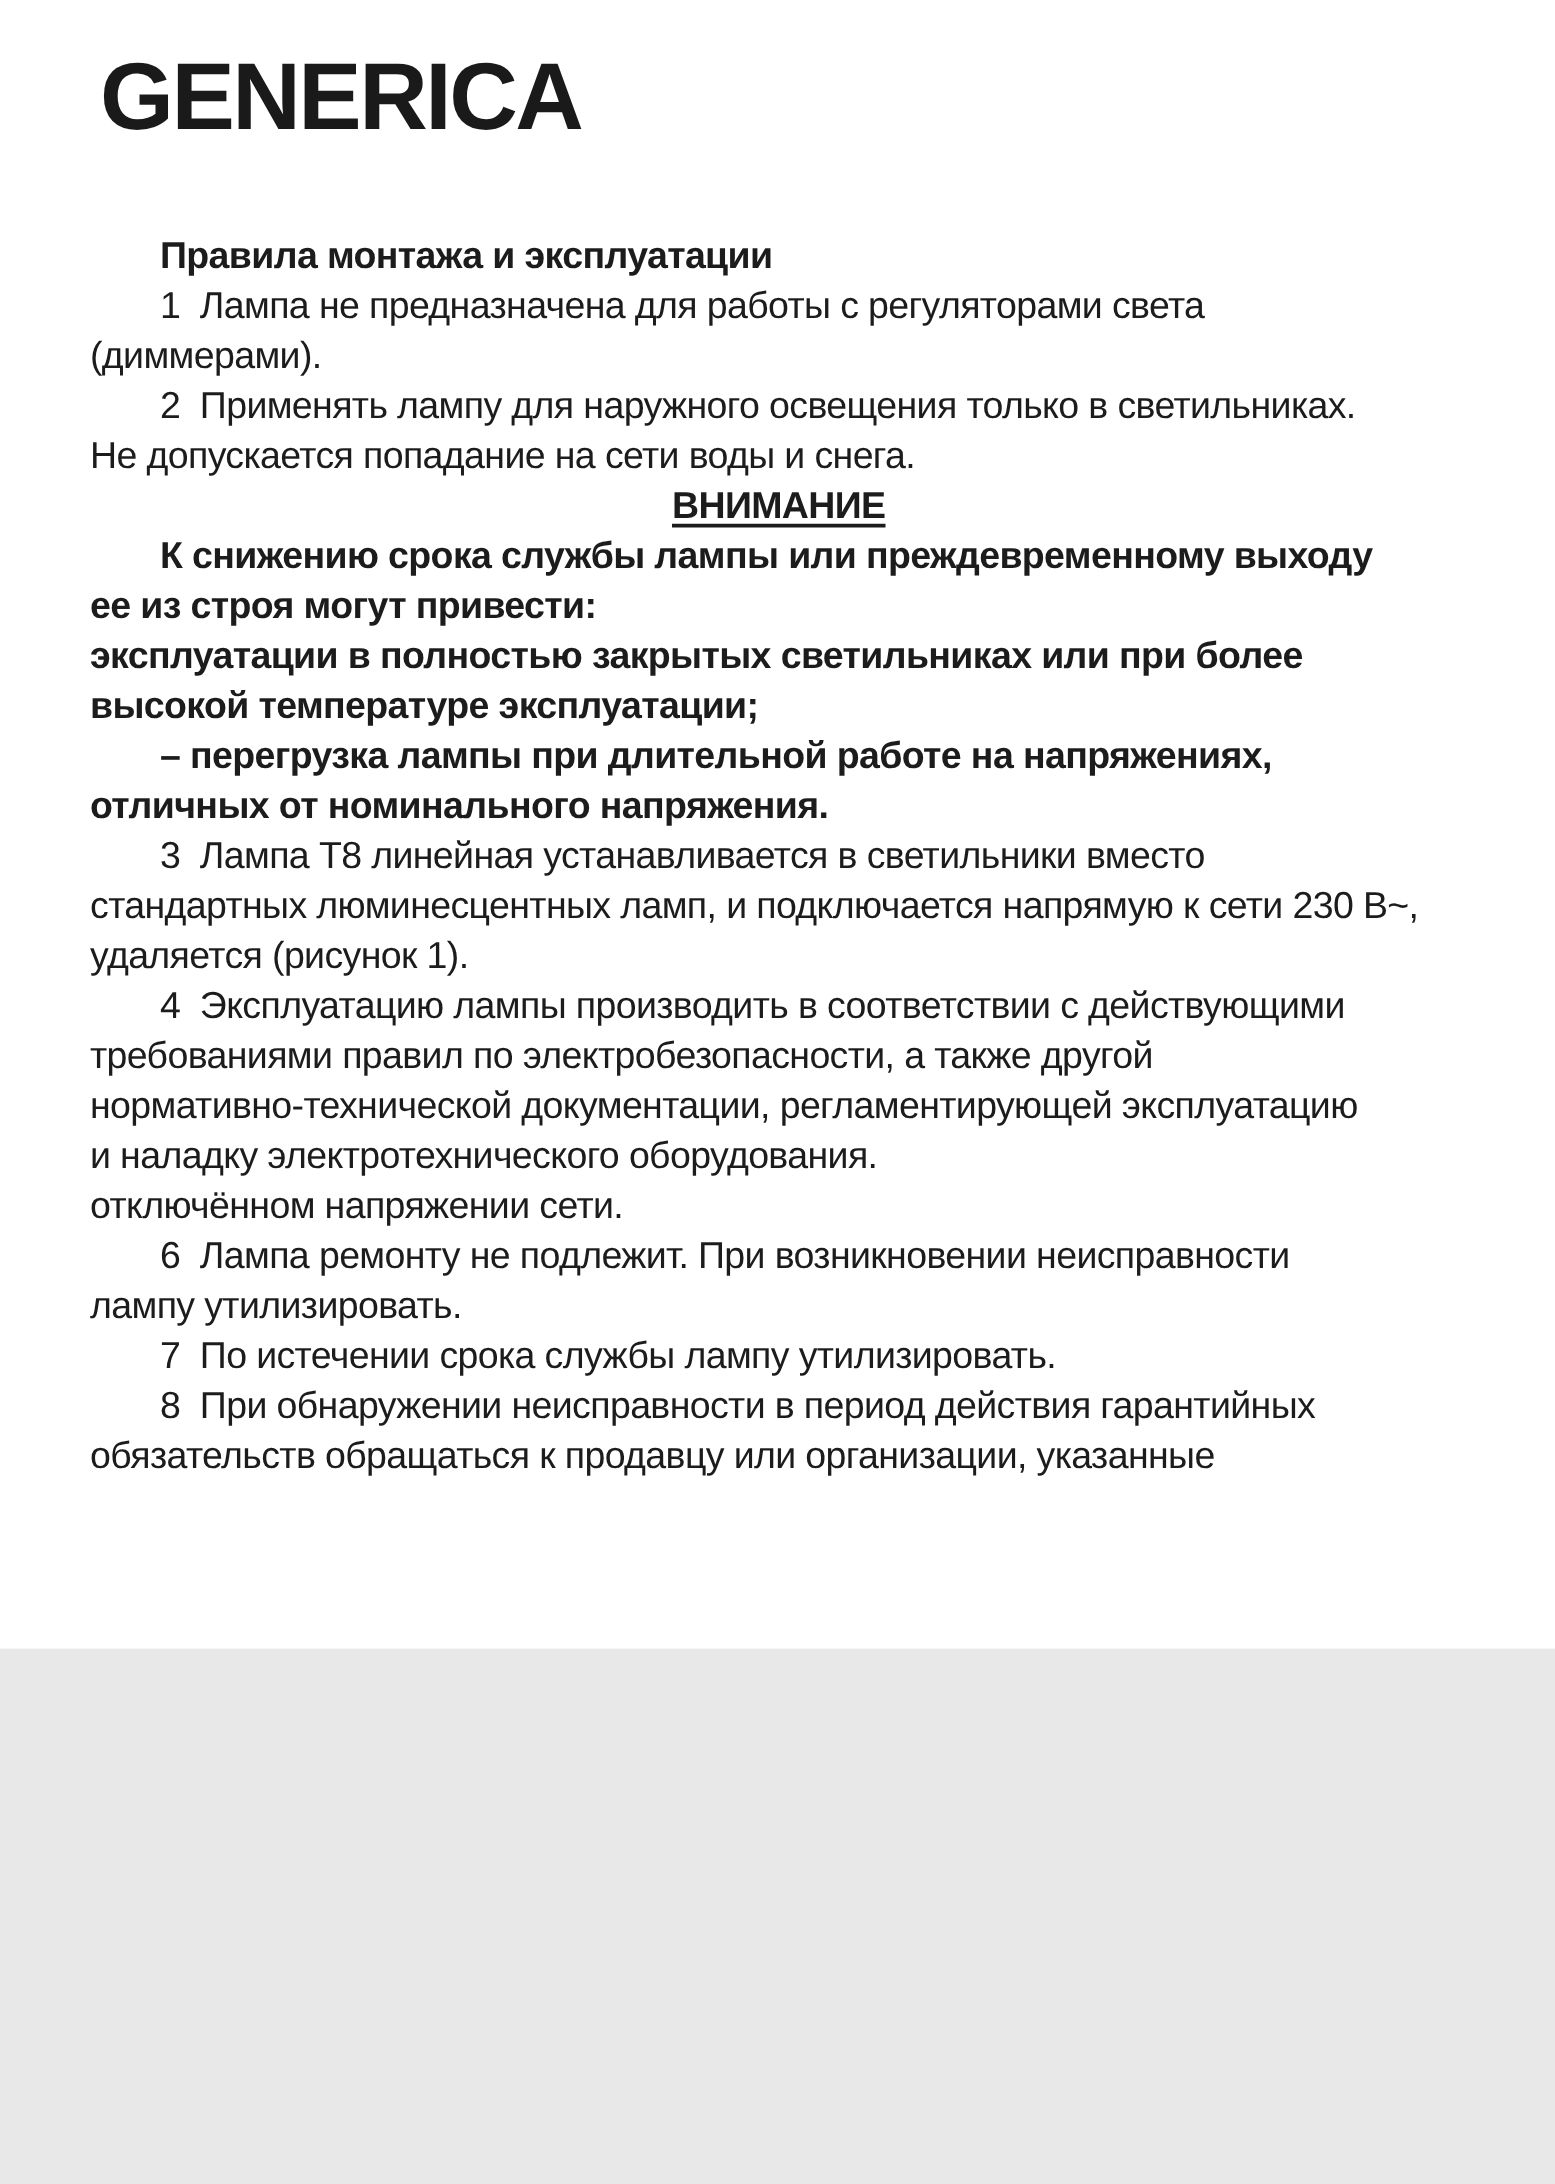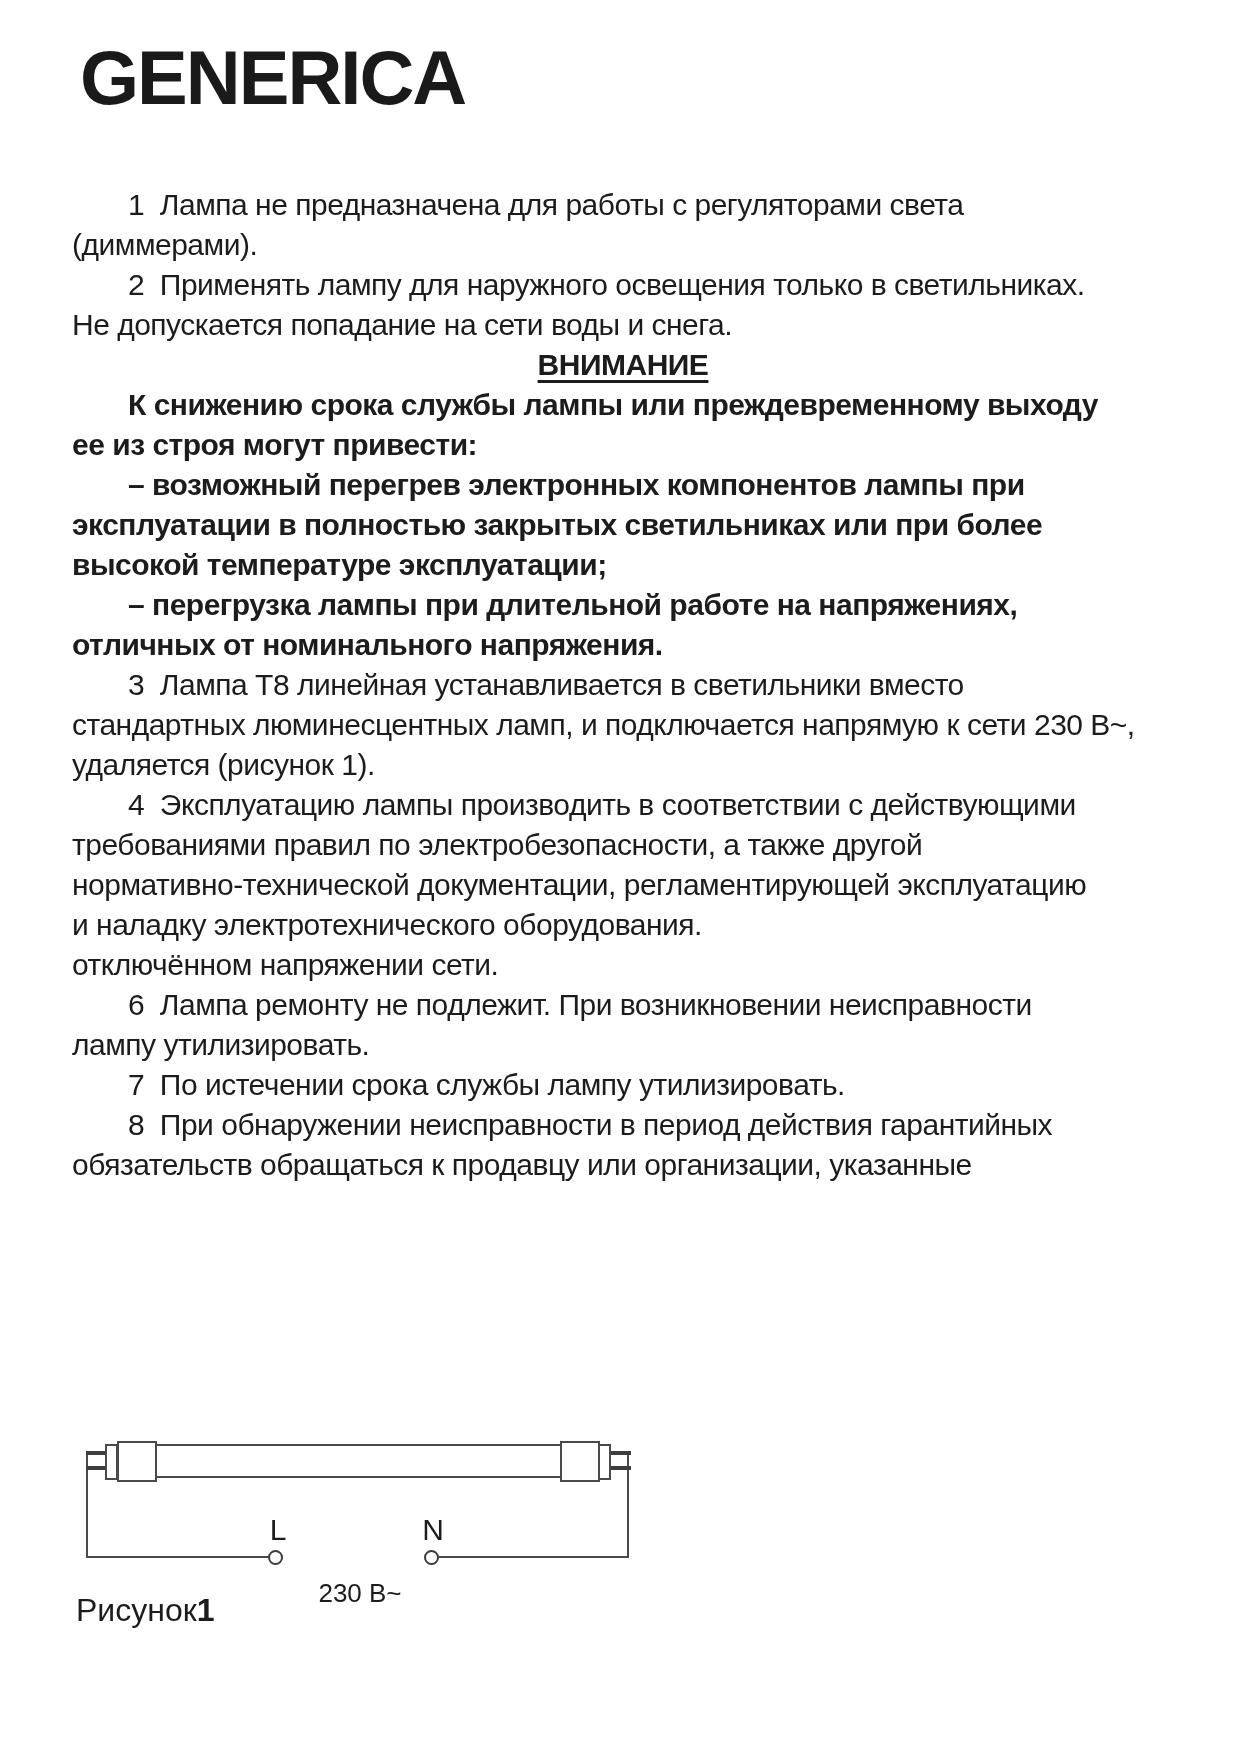--- a/index.html
+++ b/index.html
@@ -1,18 +1,18 @@
 <!DOCTYPE html>
 <html><head>
 <meta charset="utf-8">
 <style>
   html,body{margin:0;padding:0;background:#e8e8e8;}
   .page{
     position:relative;
-    width:1244px;height:1747px;
+    width:1244px;height:1319px;
     background:#ffffff;
     font-family:"Liberation Sans", sans-serif;
     color:#1c1c1c;
     overflow:hidden;
     margin:0 auto;
   }
   
   .logo{
     position:absolute;left:80px;top:46px;height:64px;line-height:64px;
     font-size:76px;font-weight:bold;letter-spacing:-2px;color:#1a1a1a;
@@ -57,28 +57,28 @@
   .caption b{font-weight:bold;}
 </style>
 </head>
 <body>
 
 <div class="page">
 
   <div class="logo">GENERICA</div>
 
   <div class="text-block">
+    <div class="line bold indent">Правила монтажа и эксплуатации</div>
     <div class="line indent">1  Лампа не предназначена для работы с регуляторами света</div>
     <div class="line">(диммерами).</div>
     <div class="line indent">2  Применять лампу для наружного освещения только в светильниках.</div>
     <div class="line">Не допускается попадание на сети воды и снега.</div>
     <div class="line bold center underline">ВНИМАНИЕ</div>
     <div class="line bold indent">К снижению срока службы лампы или преждевременному выходу</div>
     <div class="line bold">ее из строя могут привести:</div>
-    <div class="line bold indent">– возможный перегрев электронных компонентов лампы при</div>
     <div class="line bold">эксплуатации в полностью закрытых светильниках или при более</div>
     <div class="line bold">высокой температуре эксплуатации;</div>
     <div class="line bold indent">– перегрузка лампы при длительной работе на напряжениях,</div>
     <div class="line bold">отличных от номинального напряжения.</div>
     <div class="line indent">3  Лампа Т8 линейная устанавливается в светильники вместо</div>
     <div class="line">стандартных люминесцентных ламп, и подключается напрямую к сети 230 В~,</div>
     <div class="line">удаляется (рисунок 1).</div>
     <div class="line indent">4  Эксплуатацию лампы производить в соответствии с действующими</div>
     <div class="line">требованиями правил по электробезопасности, а также другой</div>
     <div class="line">нормативно-технической документации, регламентирующей эксплуатацию</div>

